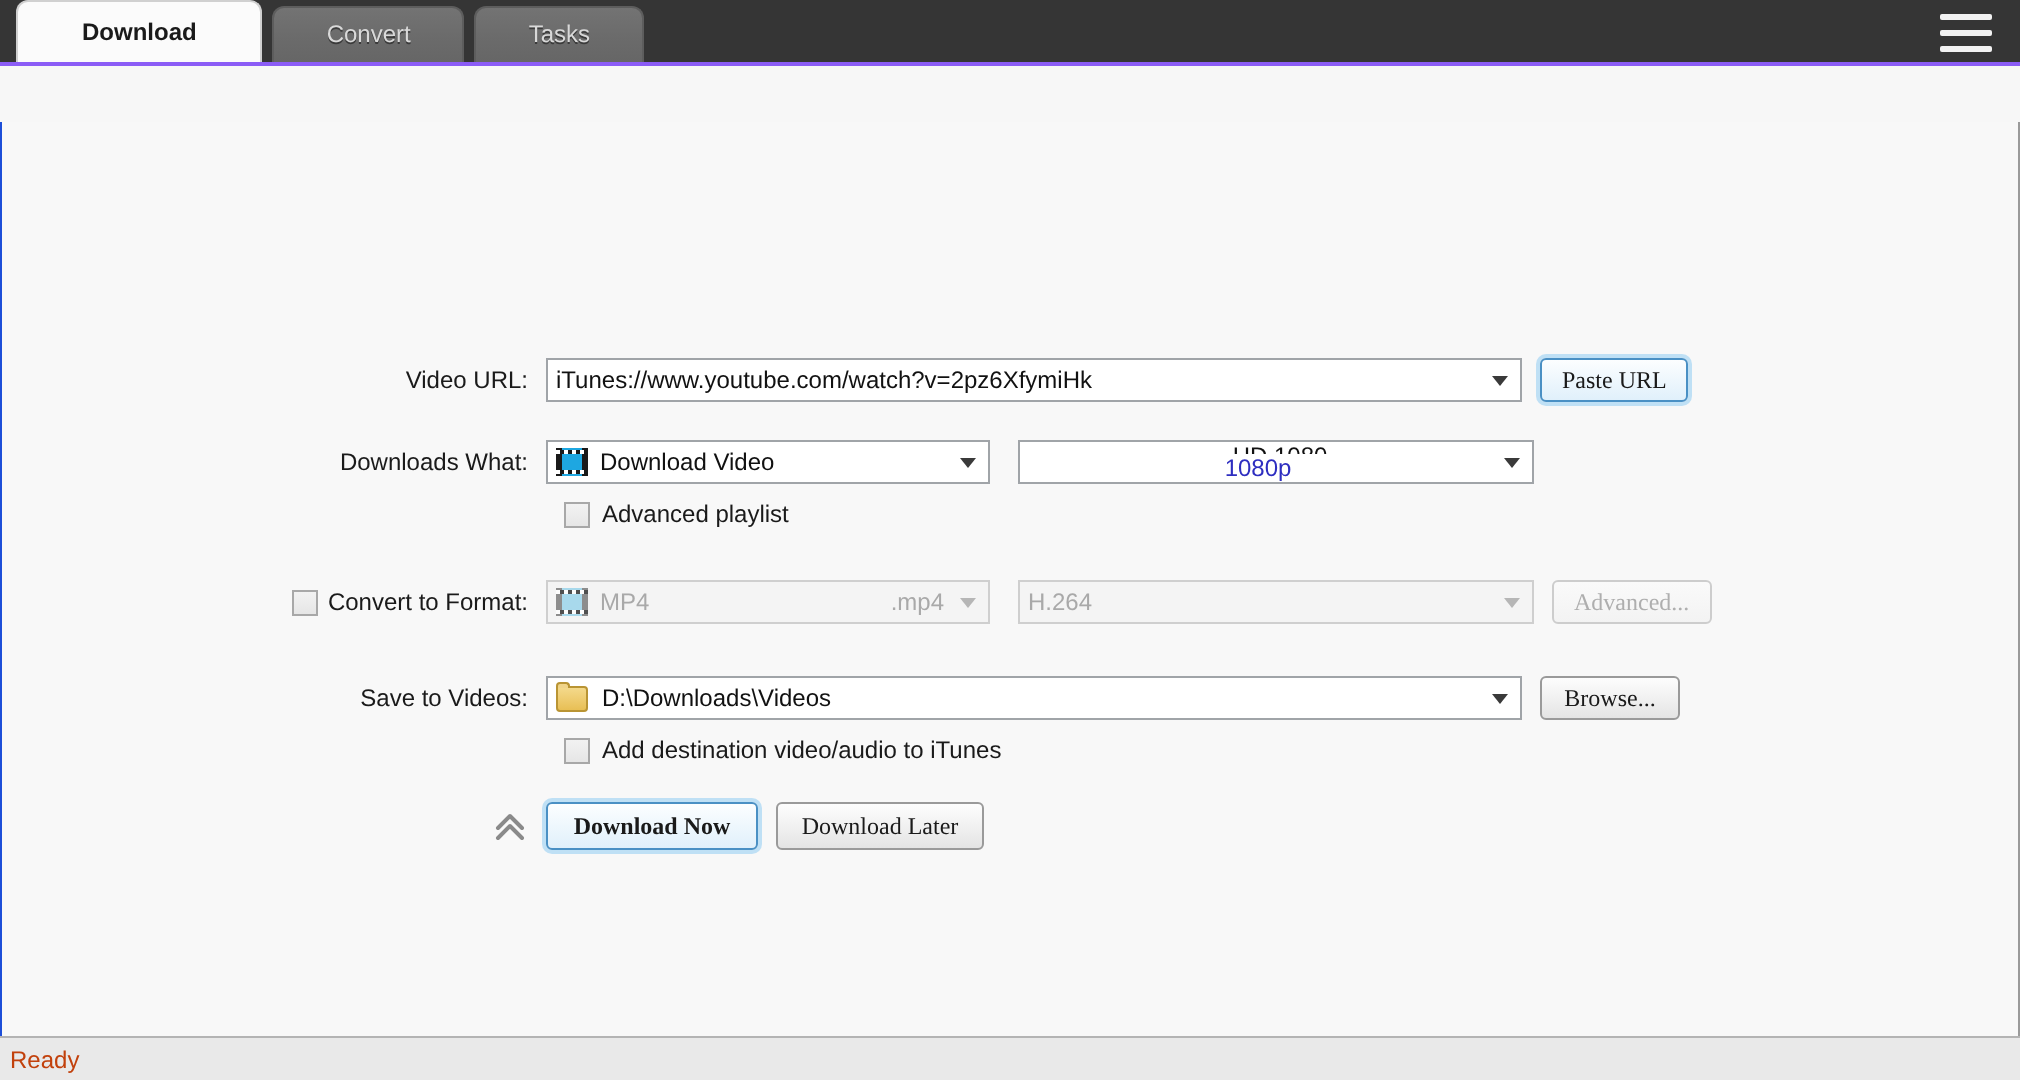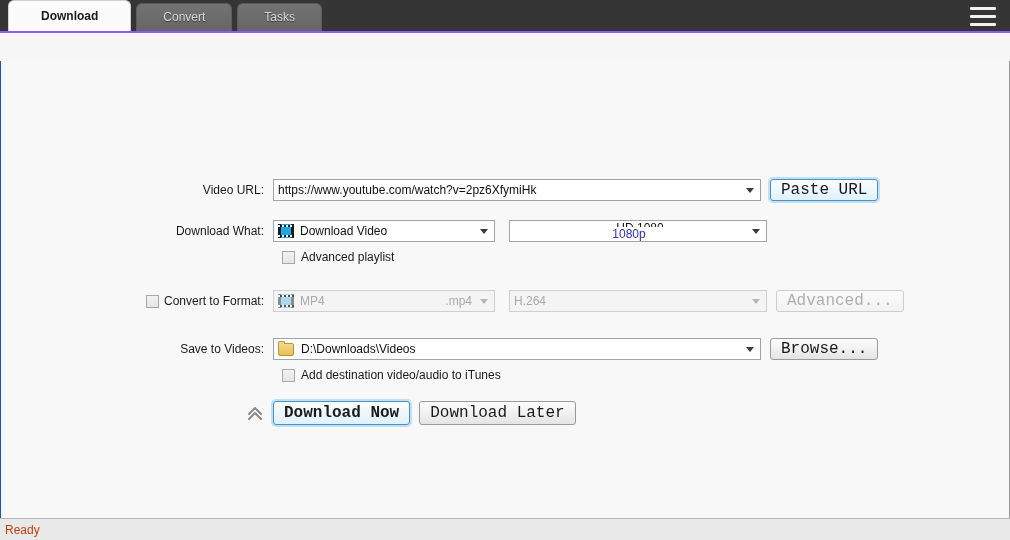--- a/index.html
+++ b/index.html
@@ -228,22 +228,22 @@
     border-radius: 2px 2px 0 0;
     box-sizing: border-box;
   }
 
   
   .btn {
     box-sizing: border-box;
     height: 22px;
     min-width: 70px;
     padding: 0 10px;
-    font-size: 16px;
-    font-family: Liberation Mono, monospace;
+    font-size: 12px;
+    font-family: Liberation Serif, serif;
     color: #1a1a1a;
     background: linear-gradient(to bottom, #fdfdfd 0%, #f1f1f1 50%, #e4e4e4 100%);
     border: 1px solid #9a9a9a;
     border-radius: 3px;
     cursor: pointer;
     white-space: nowrap;
   }
   .btn.focus {
     border: 1px solid #4a90c4;
     box-shadow: 0 0 0 2px #bfe0f5;
@@ -338,30 +338,30 @@
   </div>
 
   <div class="panel">
     <div class="panel-inner">
 
       <div class="form">
 
         <div class="row">
           <div class="label-cell">Video URL:</div>
           <div class="combo url-field">
-            <span class="combo-text" title="Paste a video URL here">https://www.youtube.com/watch?v=2pz6XfymiHk</span>
+            <span class="combo-text" title="Paste a video URL here">iTunes://www.youtube.com/watch?v=2pz6XfymiHk</span>
             <span class="arrow"></span>
           </div>
           <button class="btn focus btn-spacer">Paste URL</button>
         </div>
 
         <div class="gap-row"></div>
 
         <div class="row">
-          <div class="label-cell">Download What:</div>
+          <div class="label-cell">Downloads What:</div>
           <div class="combo dl-combo">
             <span class="film-icon"></span>
             <span class="combo-text">Download Video</span>
             <span class="arrow"></span>
           </div>
           <div class="combo qual-combo">
             <span class="combo-text">HD 1080</span>
             <span class="combo-right">1080p</span>
             <span class="arrow"></span>
           </div>

